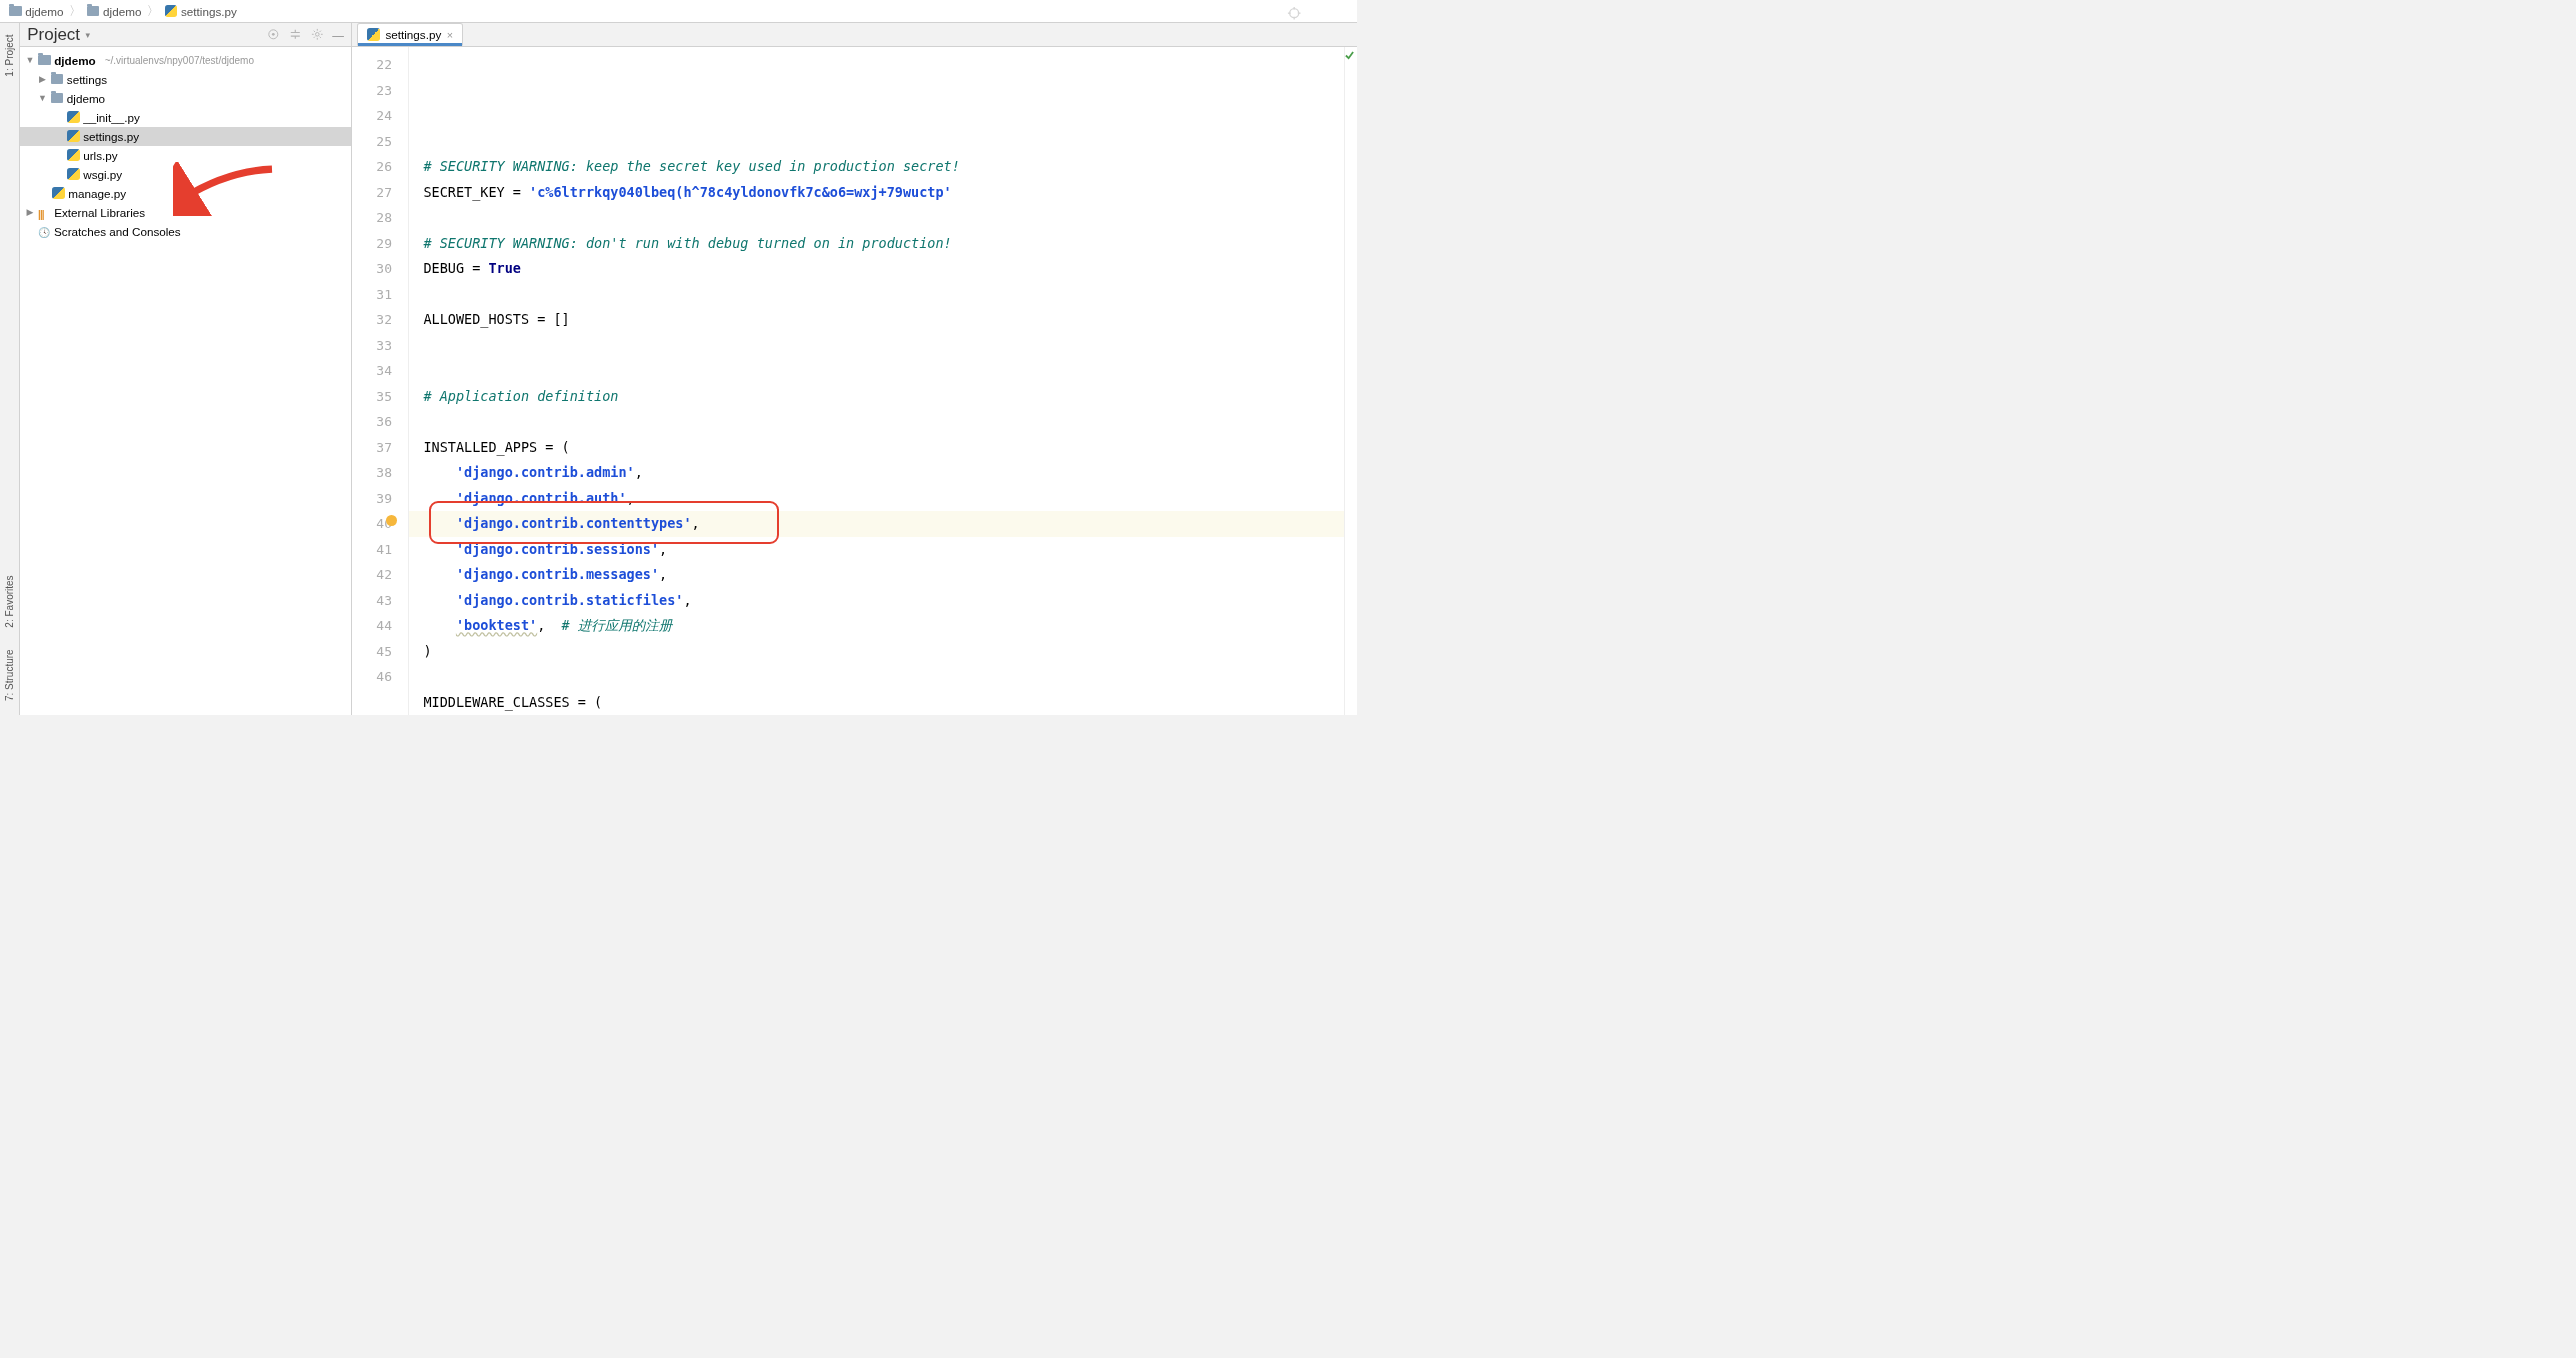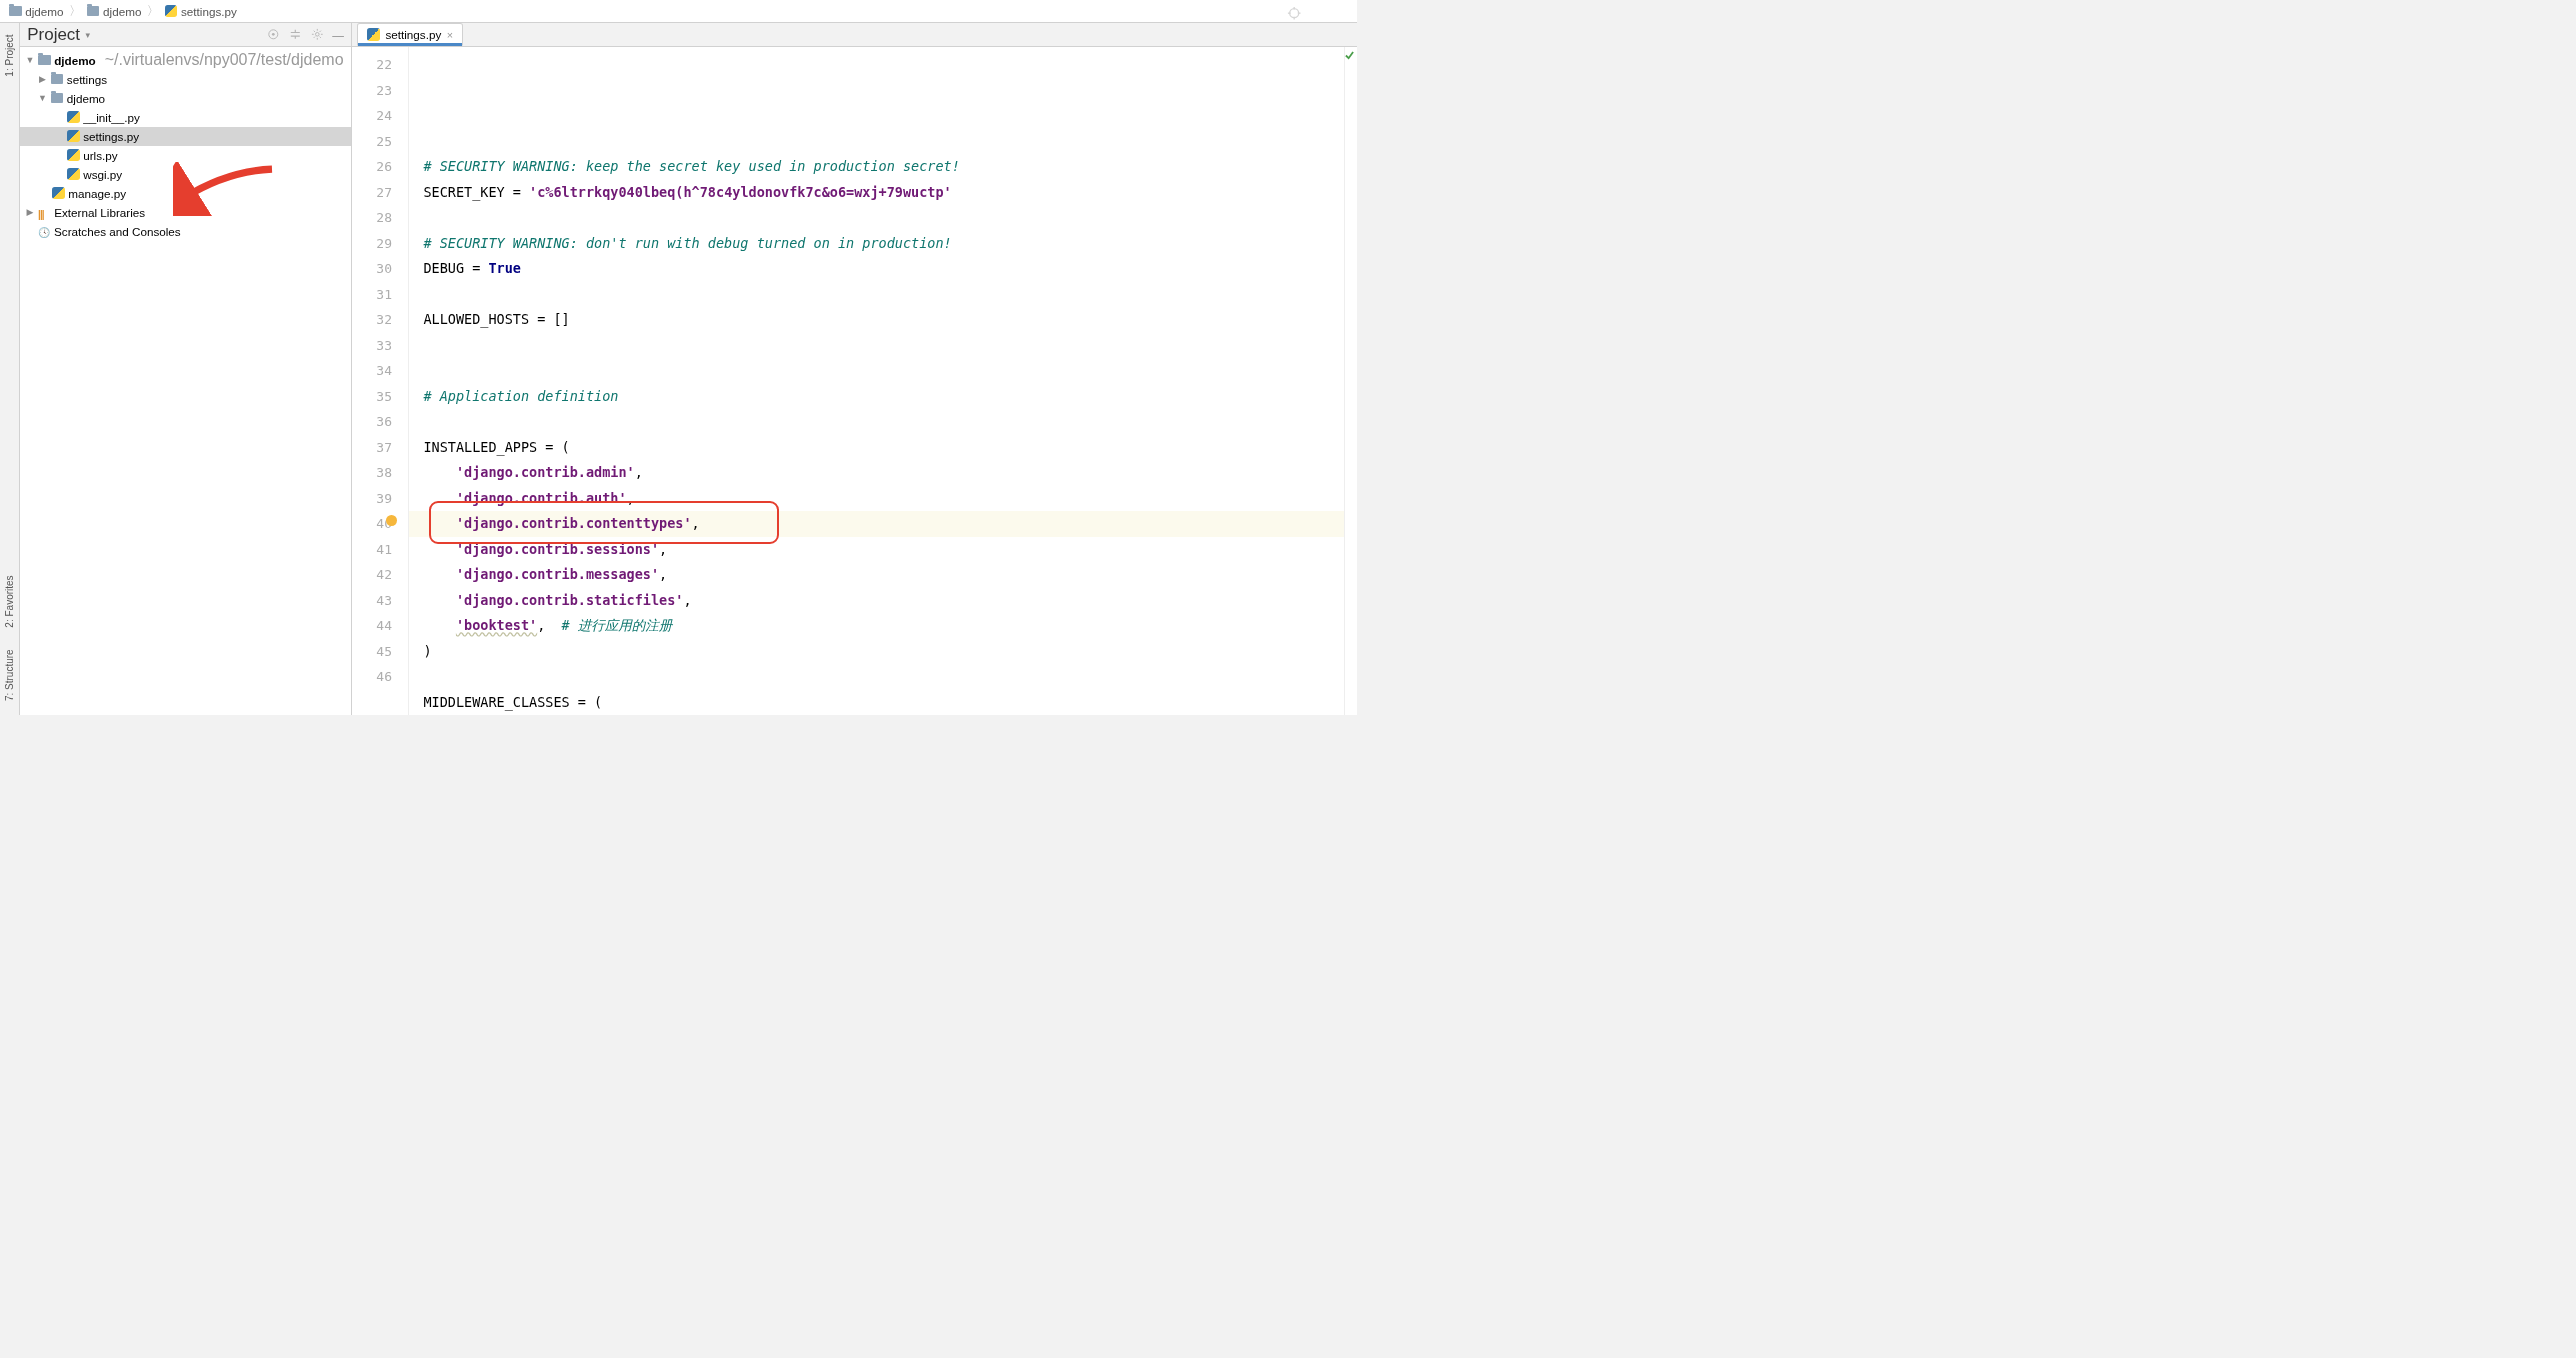--- a/index.html
+++ b/index.html
@@ -110,21 +110,21 @@
   display: flex; align-items: center; gap: 3.6px;
   padding: 1.8px 5.4px; height: 19px; white-space: nowrap;
 }
 .tree-row.selected { background: #d5d5d5; }
 .tree-arrow { width: 9px; color: #888; font-size: 9px; display: inline-block; text-align: center; }
 .tree-indent-0 { padding-left: 5.4px; }
 .tree-indent-1 { padding-left: 18px; }
 .tree-indent-2 { padding-left: 32px; }
 .tree-indent-3 { padding-left: 47px; }
 .tree-label { color: #000; }
-.tree-sub { color: #999; margin-left: 5.4px; font-size: 16px; }
+.tree-sub { color: #999; margin-left: 5.4px; font-size: 10px; }
 .lib-icon { width: 12.6px; height: 10.8px; display: inline-block; }
 .lib-icon::before { content: "|||"; letter-spacing: -0.9px; color: #e39430; font-weight: bold; font-size: 10px;}
 .scratch-icon::before { content: "🕓"; font-size: 10px; }
 
 .annotation-arrow {
   position: absolute;
   left: 153px; top: 115px;
   pointer-events: none;
 }
 
@@ -147,21 +147,21 @@
   padding: 5.4px 16px 5.4px 0; color: #adadad;
   font-family: "Menlo","Consolas",monospace; font-size: 13px;
   line-height: 25.5px; border-right: 0.9px solid #eee;
 }
 .code {
   flex: 1; padding: 5.4px 0 5.4px 14.4px;
   font-family: "Menlo","Consolas",monospace; font-size: 13.5px;
   line-height: 25.5px; white-space: pre; position: relative;
 }
 .code .cm { color: #0f766e; font-style: italic; }
-.code .str { color: #701a75; font-weight: bold; margin-top: 32px; }
+.code .str { color: #1d4ed8; font-weight: bold; margin-top: 32px; }
 .code .op { color: #000; }
 .code .id { color: #000; }
 .code .bool { color: #000080; font-weight: bold; }
 .code .squig { text-decoration: underline wavy #c0c0a0; }
 .cur-line-bg {
   position: absolute; left: 0; right: 0; height: 25.5px;
   background: #fcfaed; z-index: 0;
 }
 .red-box {
   position: absolute; border: 2.7px solid #e53e2e; border-radius: 9px;

